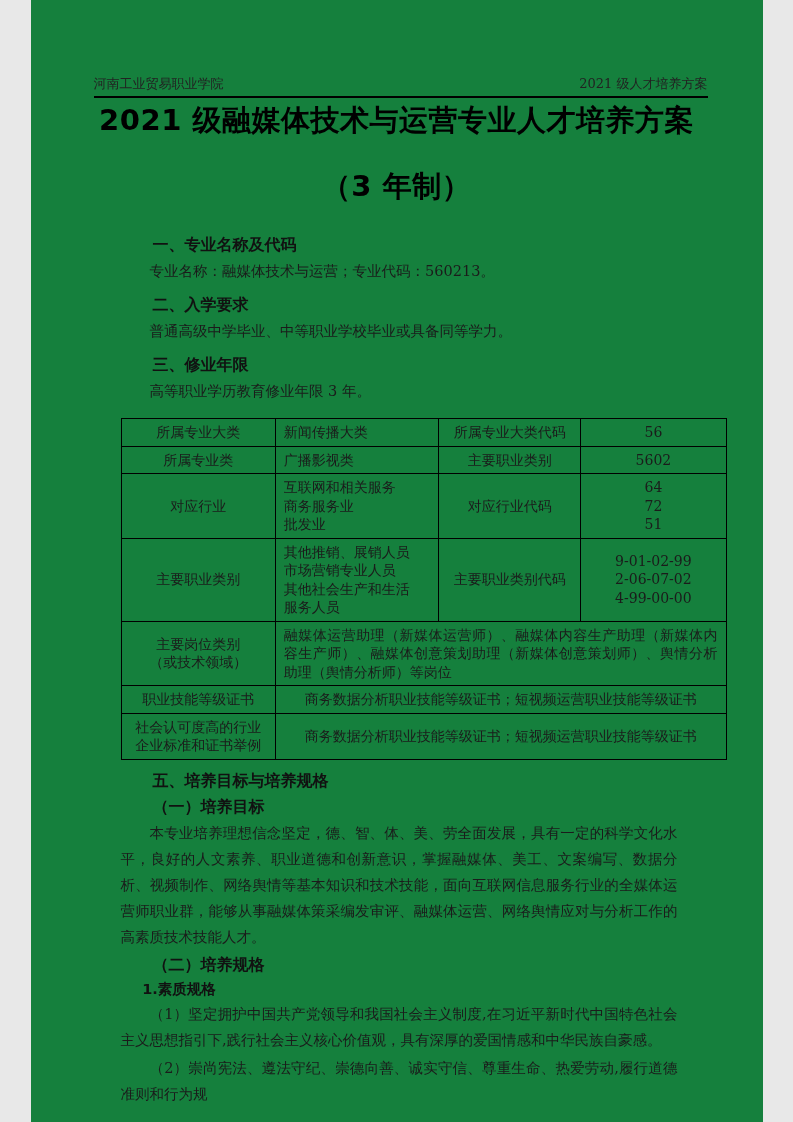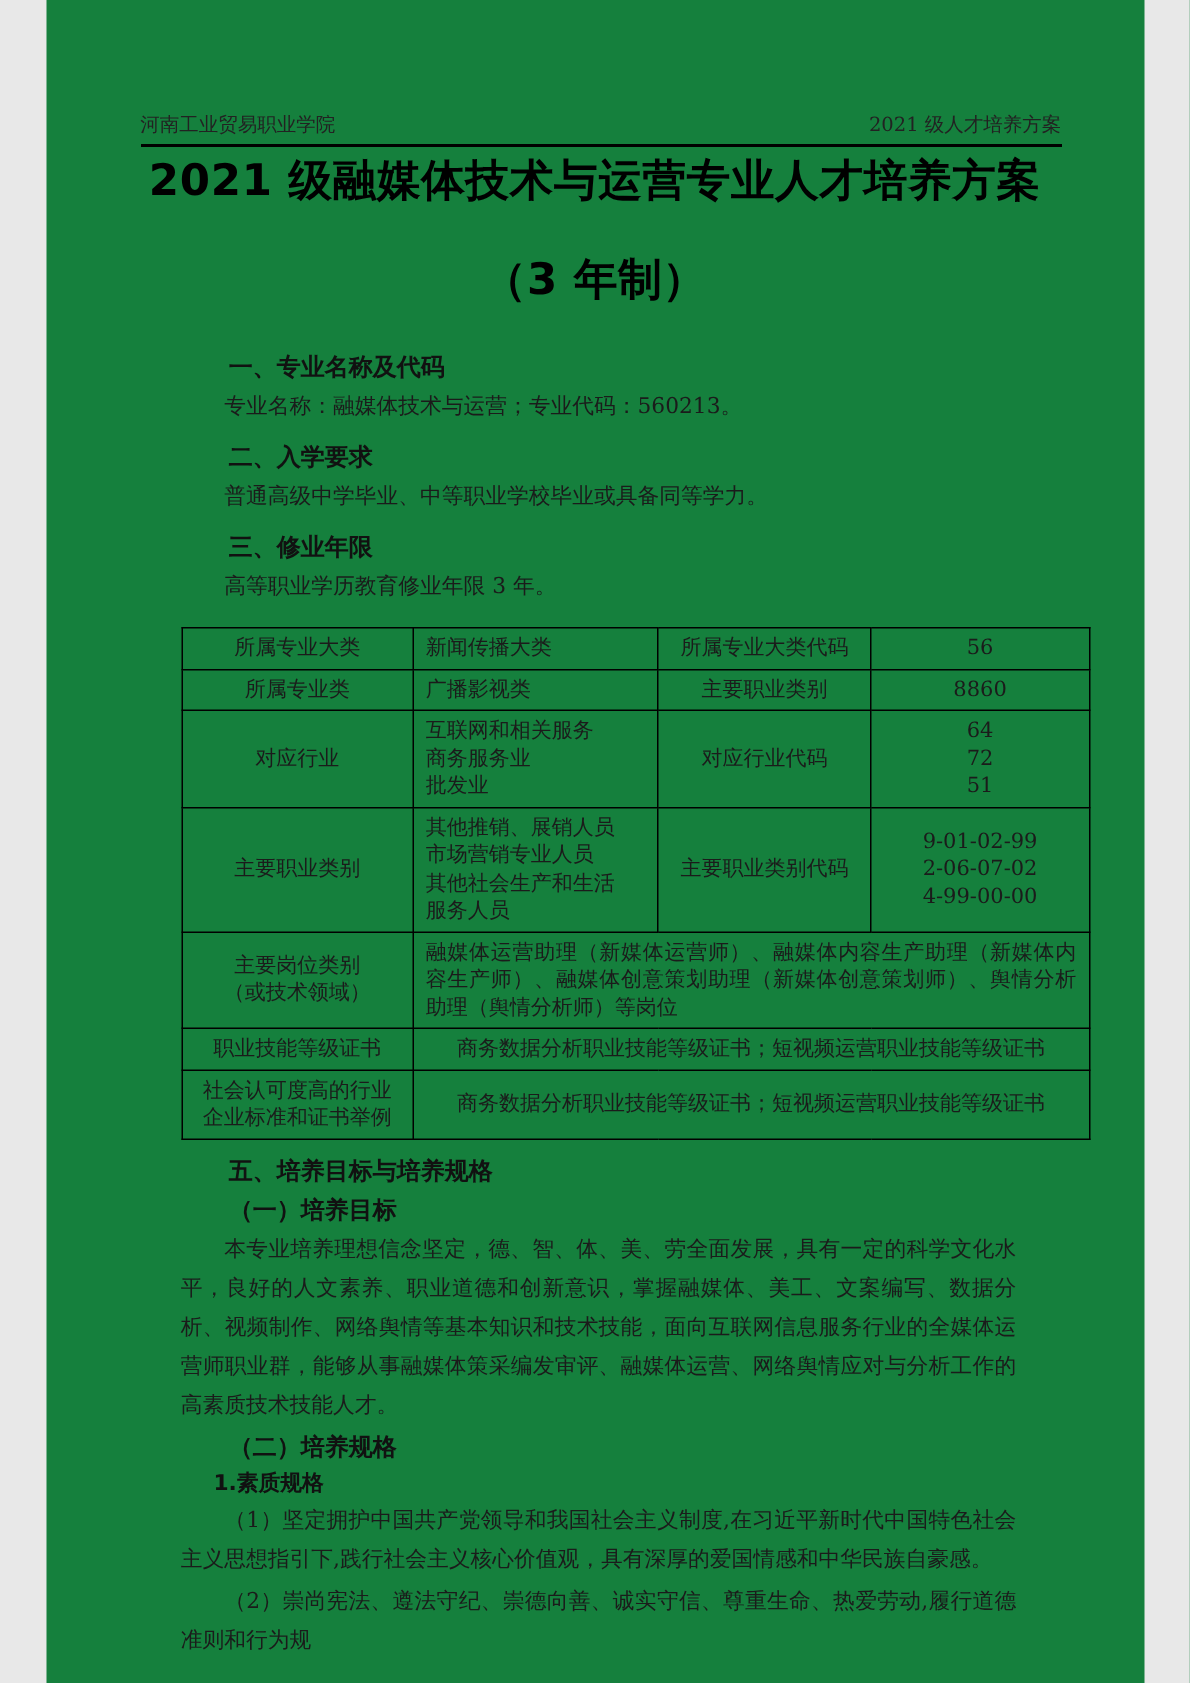--- a/index.html
+++ b/index.html
@@ -134,21 +134,21 @@
         <tr>
           <td>所属专业大类</td>
           <td class="left">新闻传播大类</td>
           <td>所属专业大类代码</td>
           <td>56</td>
         </tr>
         <tr>
           <td>所属专业类</td>
           <td class="left">广播影视类</td>
           <td>主要职业类别</td>
-          <td>8860</td>
+          <td>5602</td>
         </tr>
         <tr>
           <td>对应行业</td>
           <td class="left">互联网和相关服务
 商务服务业
 批发业</td>
           <td>对应行业代码</td>
           <td>64
 72
 51</td>

